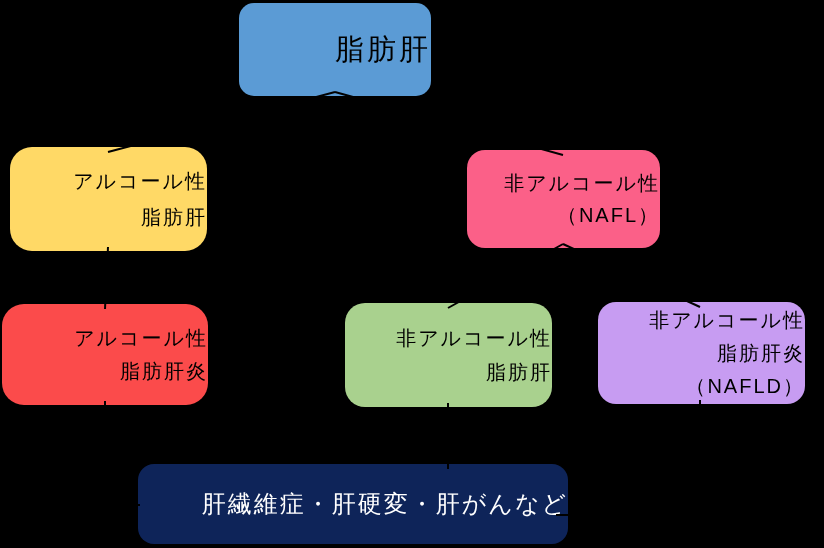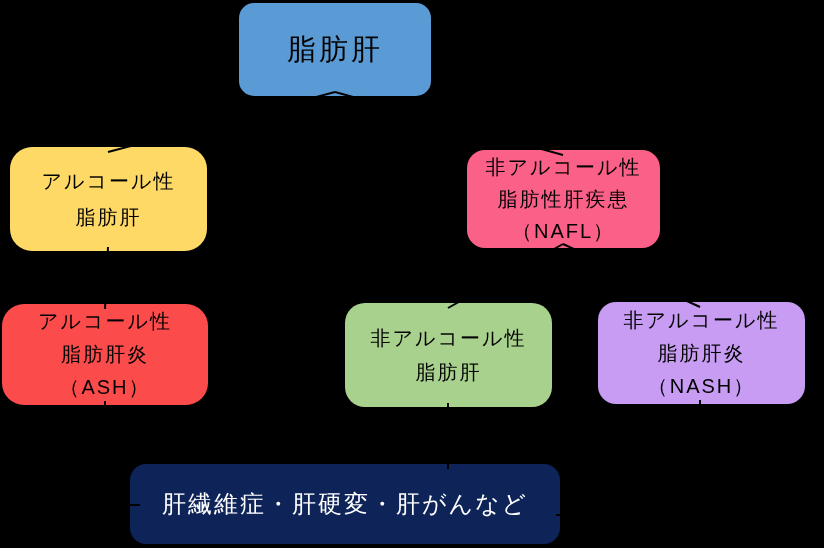--- a/index.html
+++ b/index.html
@@ -12,21 +12,21 @@
     width: 824px;
     height: 548px;
     background: #000000;
     overflow: hidden;
     font-family: "Liberation Sans", sans-serif;
   }
   .node {
     position: absolute;
     display: flex;
     flex-direction: column;
-    align-items: center;
+    align-items: flex-end;
     justify-content: center;
     text-align: center;
     color: #000000;
     box-sizing: border-box;
     z-index: 1;
   }
   .node .line {
     display: block;
     white-space: nowrap;
   }
@@ -75,21 +75,21 @@
   #node-nash {
     left: 598px; top: 302px; width: 207px; height: 102px;
     background: #C79CF2;
     border-radius: 18px;
     font-size: 20px;
     letter-spacing: 2px;
     line-height: 33px;
   }
   
   #node-outcome {
-    left: 130px; top: 464px; width: 430px; height: 80px;
+    left: 138px; top: 464px; width: 430px; height: 80px;
     background: #0E2459;
     border-radius: 16px;
     color: #FFFFFF;
     font-size: 24px;
     letter-spacing: 2px;
   }
   
   #connectors {
     position: absolute;
     left: 0; top: 0;
@@ -107,39 +107,37 @@
     <span class="line">脂肪肝</span>
   </div>
 
   <div class="node" id="node-alcoholic-fatty-liver">
     <span class="line">アルコール性</span>
     <span class="line">脂肪肝</span>
   </div>
 
   <div class="node" id="node-nafld">
     <span class="line">非アルコール性</span>
-    <span class="line">脂肪性肝疾患</span>
     <span class="line">（NAFL）</span>
   </div>
 
   <div class="node" id="node-ash">
     <span class="line">アルコール性</span>
     <span class="line">脂肪肝炎</span>
-    <span class="line">（ASH）</span>
   </div>
 
   <div class="node" id="node-nafl">
     <span class="line">非アルコール性</span>
     <span class="line">脂肪肝</span>
   </div>
 
   <div class="node" id="node-nash">
     <span class="line">非アルコール性</span>
     <span class="line">脂肪肝炎</span>
-    <span class="line">（NASH）</span>
+    <span class="line">（NAFLD）</span>
   </div>
 
   <div class="node" id="node-outcome">
     <span class="line">肝繊維症・肝硬変・肝がんなど</span>
   </div>
 
   <svg id="connectors" width="824" height="548" viewBox="0 0 824 548" xmlns="http://www.w3.org/2000/svg">
     <g stroke="#000000" stroke-width="2" fill="none">
       <line x1="335" y1="92" x2="108" y2="152"></line>
       <line x1="335" y1="92" x2="563" y2="155"></line>

